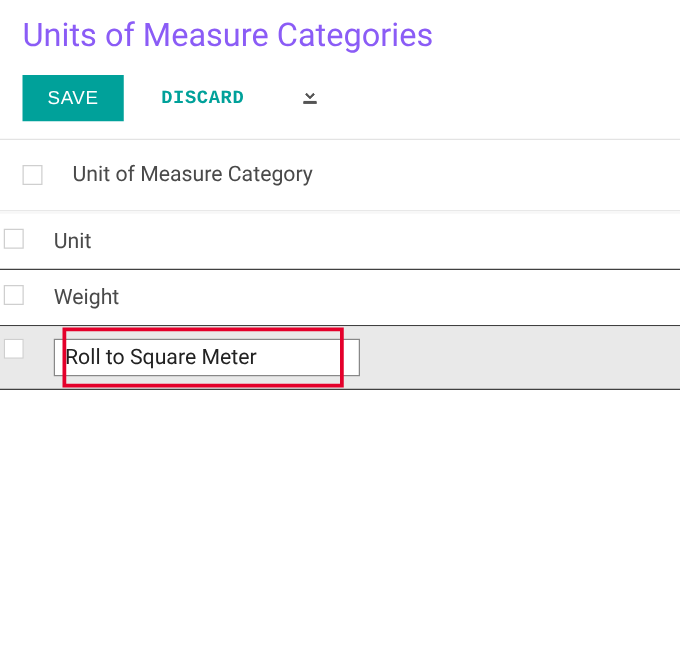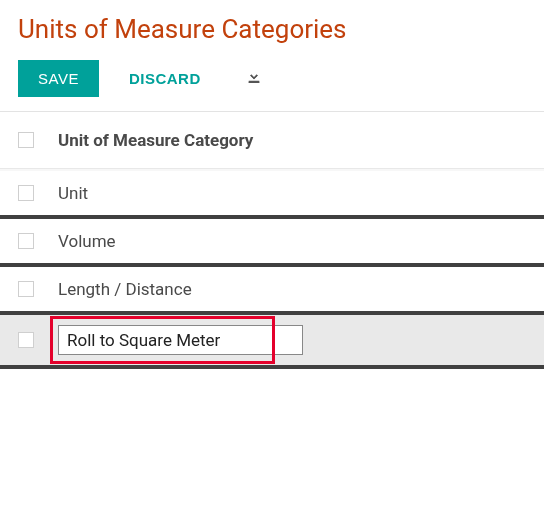--- a/index.html
+++ b/index.html
@@ -9,21 +9,21 @@
       width: 544px;
       height: 517px;
       overflow: hidden;
     }
     .header {
       padding: 14px 18px 0 18px;
     }
     .page-title {
       font-size: 26px;
       font-weight: 400;
-      color: #c2410c;
+      color: #8b5cf6;
       margin-bottom: 16px;
     }
     .toolbar {
       display: flex;
       align-items: center;
       gap: 0;
       padding-bottom: 14px;
     }
     .btn-save {
       background: #00a19a;
@@ -38,20 +38,21 @@
     .btn-discard {
       background: transparent;
       color: #00a19a;
       border: none;
       font-weight: 700;
       font-size: 15px;
       letter-spacing: 0.5px;
       padding: 10px 20px;
       margin-left: 10px;
       cursor: pointer;
+      font-family: Liberation Mono, monospace;
     }
     .btn-export {
       background: transparent;
       border: none;
       color: #555;
       padding: 8px 12px;
       margin-left: 12px;
       cursor: pointer;
       display: inline-flex;
       align-items: center;
@@ -71,34 +72,33 @@
     .checkbox {
       width: 16px;
       height: 16px;
       border: 1px solid #cfcfcf;
       background: #fff;
       flex-shrink: 0;
       margin-right: 24px;
       cursor: pointer;
     }
     .col-header {
-      font-weight: 700;
+      font-weight: 400;
       font-size: 17px;
       color: #4a4a4a;
     }
     .table-body {
       background: #f7f7f7;
       padding-top: 2px;
     }
     .row {
       display: flex;
-      align-items: center;
-      padding: 12px 18px;
+      padding: 12px 3px;
       background: #fff;
-      border-bottom: 4px solid #404040;
+      border-bottom: 1px solid #404040;
       cursor: pointer;
       position: relative;
     }
     .row-label {
       font-size: 17px;
       color: #4a4a4a;
     }
     .row.editing {
       background: #e9e9e9;
       padding-top: 10px;
@@ -152,24 +152,20 @@
   <div class="col-header">Unit of Measure Category</div>
 </div>
 
 <div class="table-body">
   <div class="row">
     <div class="checkbox"></div>
     <div class="row-label">Unit</div>
   </div>
   <div class="row">
     <div class="checkbox"></div>
-    <div class="row-label">Volume</div>
-  </div>
-  <div class="row">
-    <div class="checkbox"></div>
-    <div class="row-label">Length / Distance</div>
+    <div class="row-label">Weight</div>
   </div>
   <div class="row editing">
     <div class="checkbox"></div>
     <input class="edit-input" value="Roll to Square Meter" style="">
     <div class="highlight"></div>
   </div>
 </div>
 
 </body></html>

